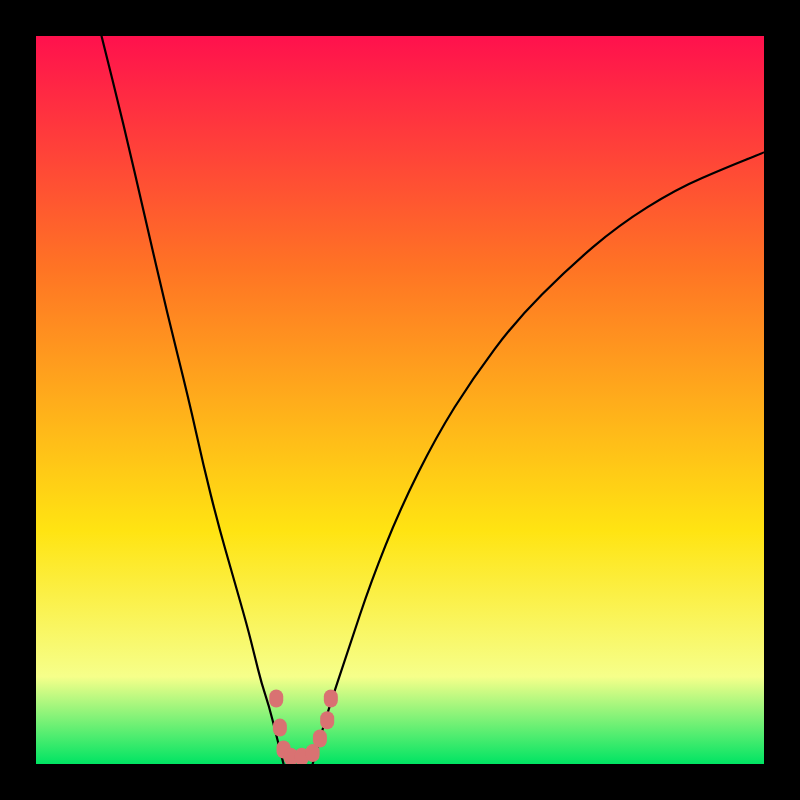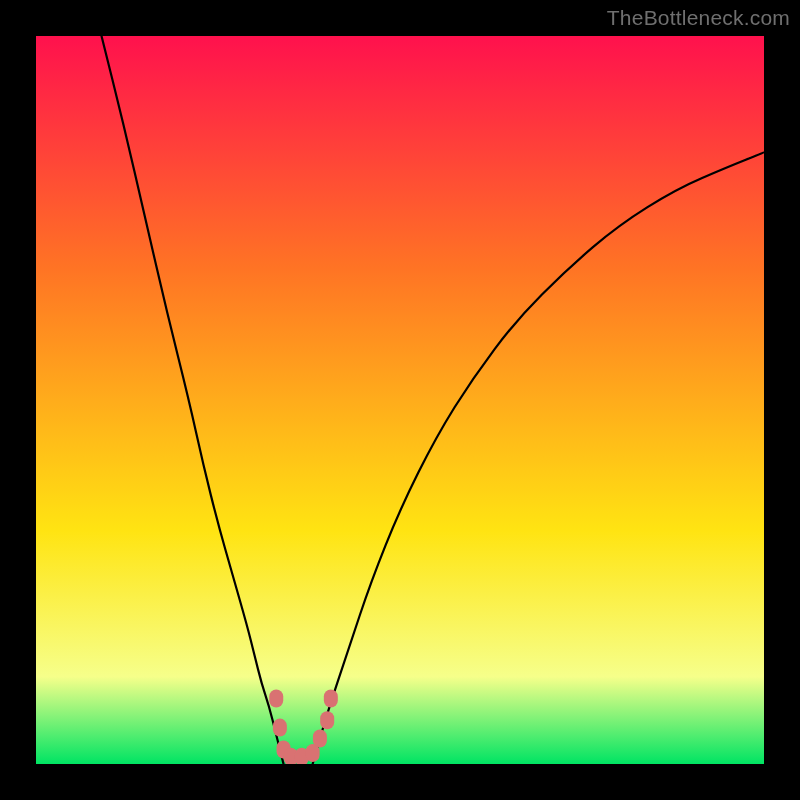--- a/index.html
+++ b/index.html
@@ -40,21 +40,20 @@
     font-size: 21px;
     font-weight: 500;
     letter-spacing: 0.2px;
     user-select: none;
   }
 </style>
 </head>
 <body>
 
 <div class="frame">
-  <div class="watermark">TheBottleneck.com</div>
   <div class="plot">
     <svg id="chart-svg" viewBox="0 0 728 728">
         <defs>
           <linearGradient id="bg" x1="0" y1="0" x2="0" y2="1">
             <stop offset="0%" stop-color="#ff114d"></stop>
             <stop offset="32%" stop-color="#ff7424"></stop>
             <stop offset="68%" stop-color="#ffe412"></stop>
             <stop offset="88%" stop-color="#f6ff8a"></stop>
             <stop offset="100%" stop-color="#00e463"></stop>
           </linearGradient>

